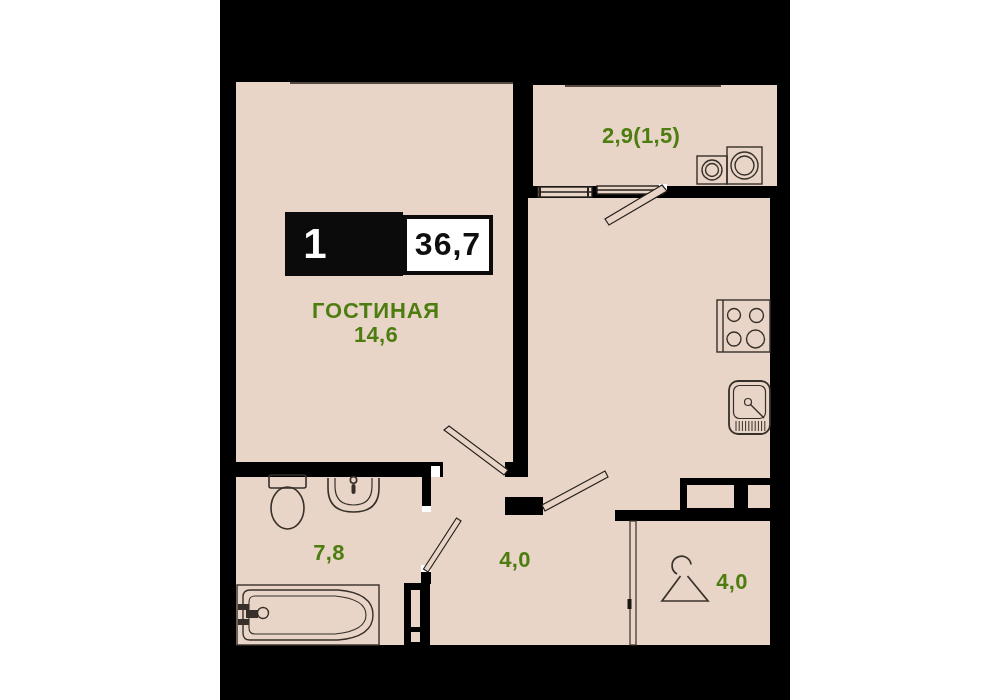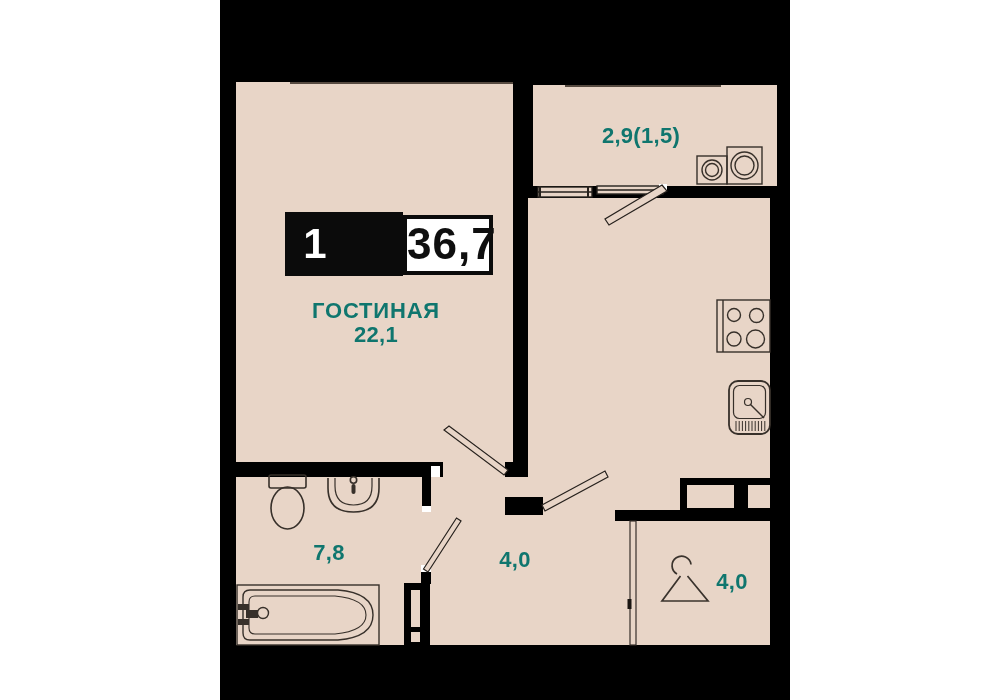--- a/index.html
+++ b/index.html
@@ -2,27 +2,27 @@
 <html><head>
 <meta charset="utf-8">
 <style>
   html,body{margin:0;padding:0;background:#ffffff;}
   #canvas{position:relative;width:1006px;height:700px;background:#ffffff;overflow:hidden;
           font-family:"Liberation Sans","DejaVu Sans",sans-serif;}
   .abs{position:absolute;}
   #plan-bg{left:220px;top:0;width:570px;height:700px;background:#000000;}
   .room{background:#e8d5c7;}
   .winline{background:#564a40;height:2px;}
-  .lbl{position:absolute;font-weight:700;color:#0f766e;text-align:center;
+  .lbl{position:absolute;font-weight:700;color:#4d7c0f;text-align:center;
        font-size:22px;letter-spacing:.3px;line-height:24px;white-space:nowrap;}
   #badge-black{left:285px;top:212px;width:118px;height:64px;background:#0b0b0b;}
   #badge-black span{position:absolute;left:8px;top:0;width:44px;height:64px;line-height:64px;
        color:#ffffff;font-size:42px;font-weight:700;text-align:center;}
   #badge-white{left:403px;top:215px;width:90px;height:60px;background:#ffffff;
-       border:4px solid #0b0b0b;box-sizing:border-box;color:#0f0f0f;font-size:44px;
+       border:4px solid #0b0b0b;box-sizing:border-box;color:#0f0f0f;font-size:32px;
        font-weight:700;text-align:center;line-height:50px;letter-spacing:1px;}
   svg{position:absolute;left:0;top:0;pointer-events:none;}
 </style>
 </head>
 <body>
 
 <div id="canvas">
 
   <div id="plan-bg" class="abs"></div>
 
@@ -163,18 +163,18 @@
 
   <div id="badge-black" class="abs">
     <span>1</span>
   </div>
   <div id="badge-white" class="abs">
     <span>36,7</span>
   </div>
 
   <div class="lbl" style="left:576px;top:124px;width:130px;">2,9(1,5)</div>
   <div class="lbl" style="left:276px;top:299px;width:200px;letter-spacing:.8px;">ГОСТИНАЯ</div>
-  <div class="lbl" style="left:276px;top:323px;width:200px;">22,1</div>
+  <div class="lbl" style="left:276px;top:323px;width:200px;">14,6</div>
   <div class="lbl" style="left:279px;top:541px;width:100px;">7,8</div>
   <div class="lbl" style="left:465px;top:548px;width:100px;">4,0</div>
   <div class="lbl" style="left:695px;top:570px;width:74px;">4,0</div>
 
 </div>
 
 </body></html>

